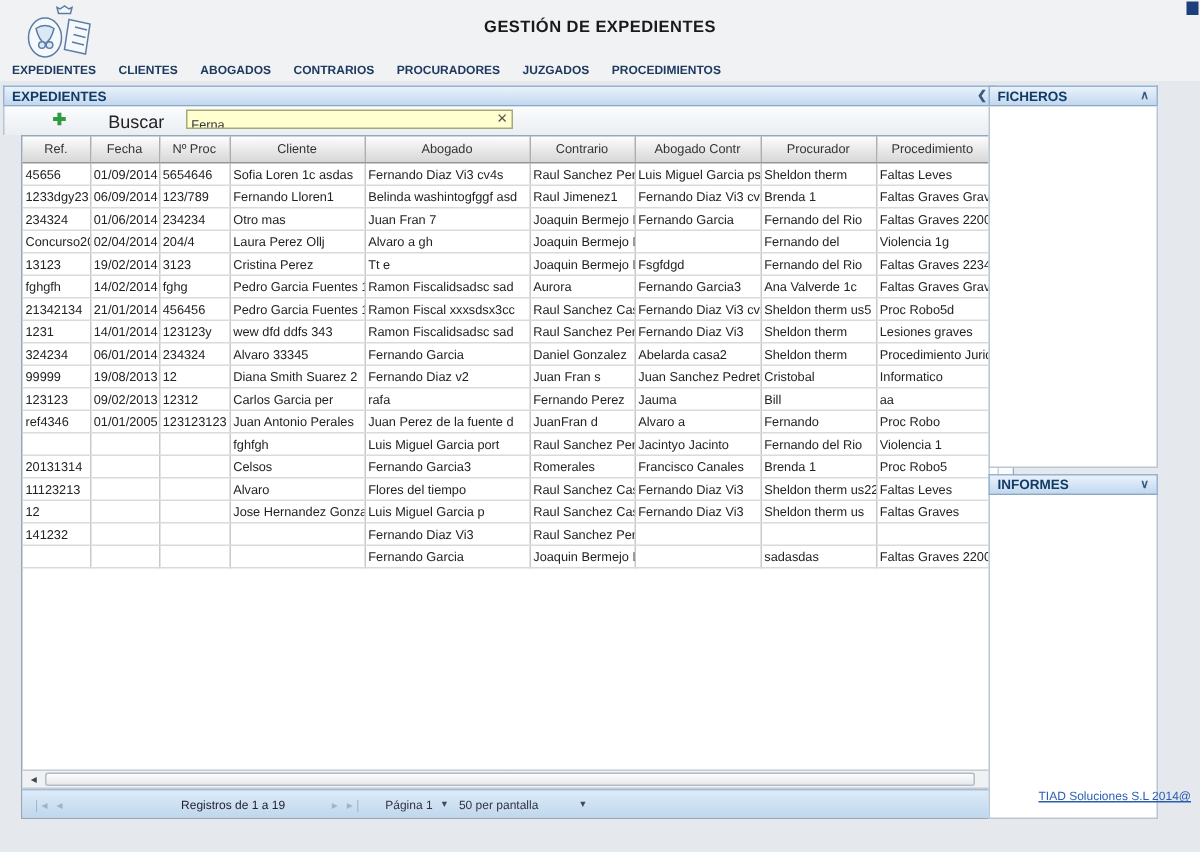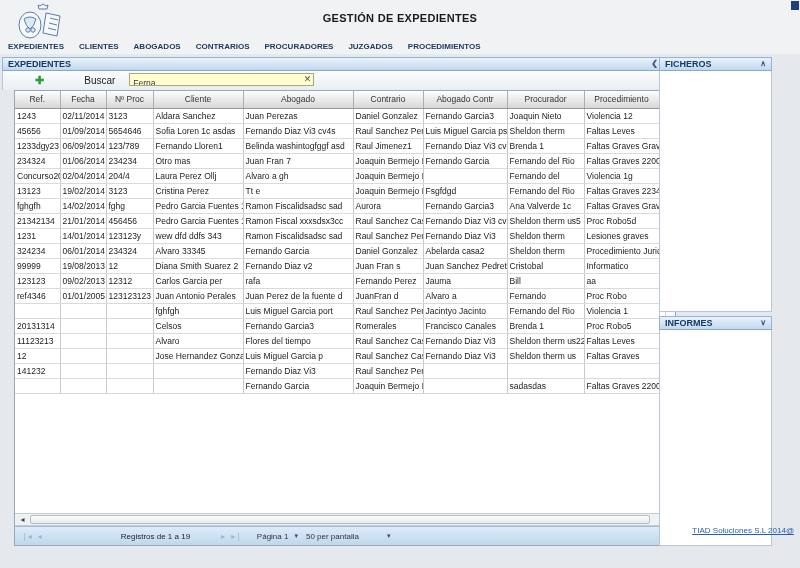--- a/index.html
+++ b/index.html
@@ -37,24 +37,24 @@
   .chev { font-size:8px; color:#3a5a80; cursor:pointer; font-weight:bold; line-height:1; }
 
   .main-panel { position:absolute; left:2px; top:57px; width:662px; height:489px; }
   .toolbar {
     position:absolute; left:0; top:14px; width:100%; height:19px;
     background:linear-gradient(#fbfcfd,#e9eef3);
     border-left:1px solid #b8c6d6; border-right:1px solid #b8c6d6;
     display:flex; align-items:center;
   }
   .add-btn { margin-left:32px; color:#2f9b3f; font-size:11px; font-weight:bold; cursor:pointer; line-height:1; }
-  .buscar-label { margin-left:40px; font-size:10px; color:#222; }
+  .buscar-label { margin-left:28px; font-size:12px; color:#222; }
   .search-wrap { position:relative; margin-left:14px; }
   .search-input {
-    width:185px; height:13px; background:#ffffcf; border:1px solid #a8a878;
+    width:218px; height:13px; background:#ffffcf; border:1px solid #a8a878;
     font-family:"Liberation Sans",sans-serif; font-size:8.5px; padding:7px 14px 0 3px; color:#333;
   }
   .clear-x {
     position:absolute; right:3px; top:1px; font-size:9px; color:#555; cursor:pointer; line-height:11px;
   }
 
   .grid {
     position:absolute; left:12px; top:33px; width:100%; height:456px;
     background:#fff; border:1px solid #98a8b8;
   }
@@ -171,31 +171,20 @@
             <th>Nº Proc</th>
             <th>Cliente</th>
             <th>Abogado</th>
             <th>Contrario</th>
             <th>Abogado Contr</th>
             <th>Procurador</th>
             <th>Procedimiento</th>
           </tr>
         </thead>
       <tbody>
-          <tr>
-            <td>1243</td>
-            <td>02/11/2014</td>
-            <td>3123</td>
-            <td>Aldara Sanchez</td>
-            <td>Juan Perezas</td>
-            <td>Daniel Gonzalez</td>
-            <td>Fernando Garcia3</td>
-            <td>Joaquin Nieto</td>
-            <td>Violencia 12</td>
-          </tr>
           <tr>
             <td>45656</td>
             <td>01/09/2014</td>
             <td>5654646</td>
             <td>Sofia Loren 1c asdas</td>
             <td>Fernando Diaz Vi3 cv4s</td>
             <td>Raul Sanchez Perez</td>
             <td>Luis Miguel Garcia psdda</td>
             <td>Sheldon therm</td>
             <td>Faltas Leves</td>

